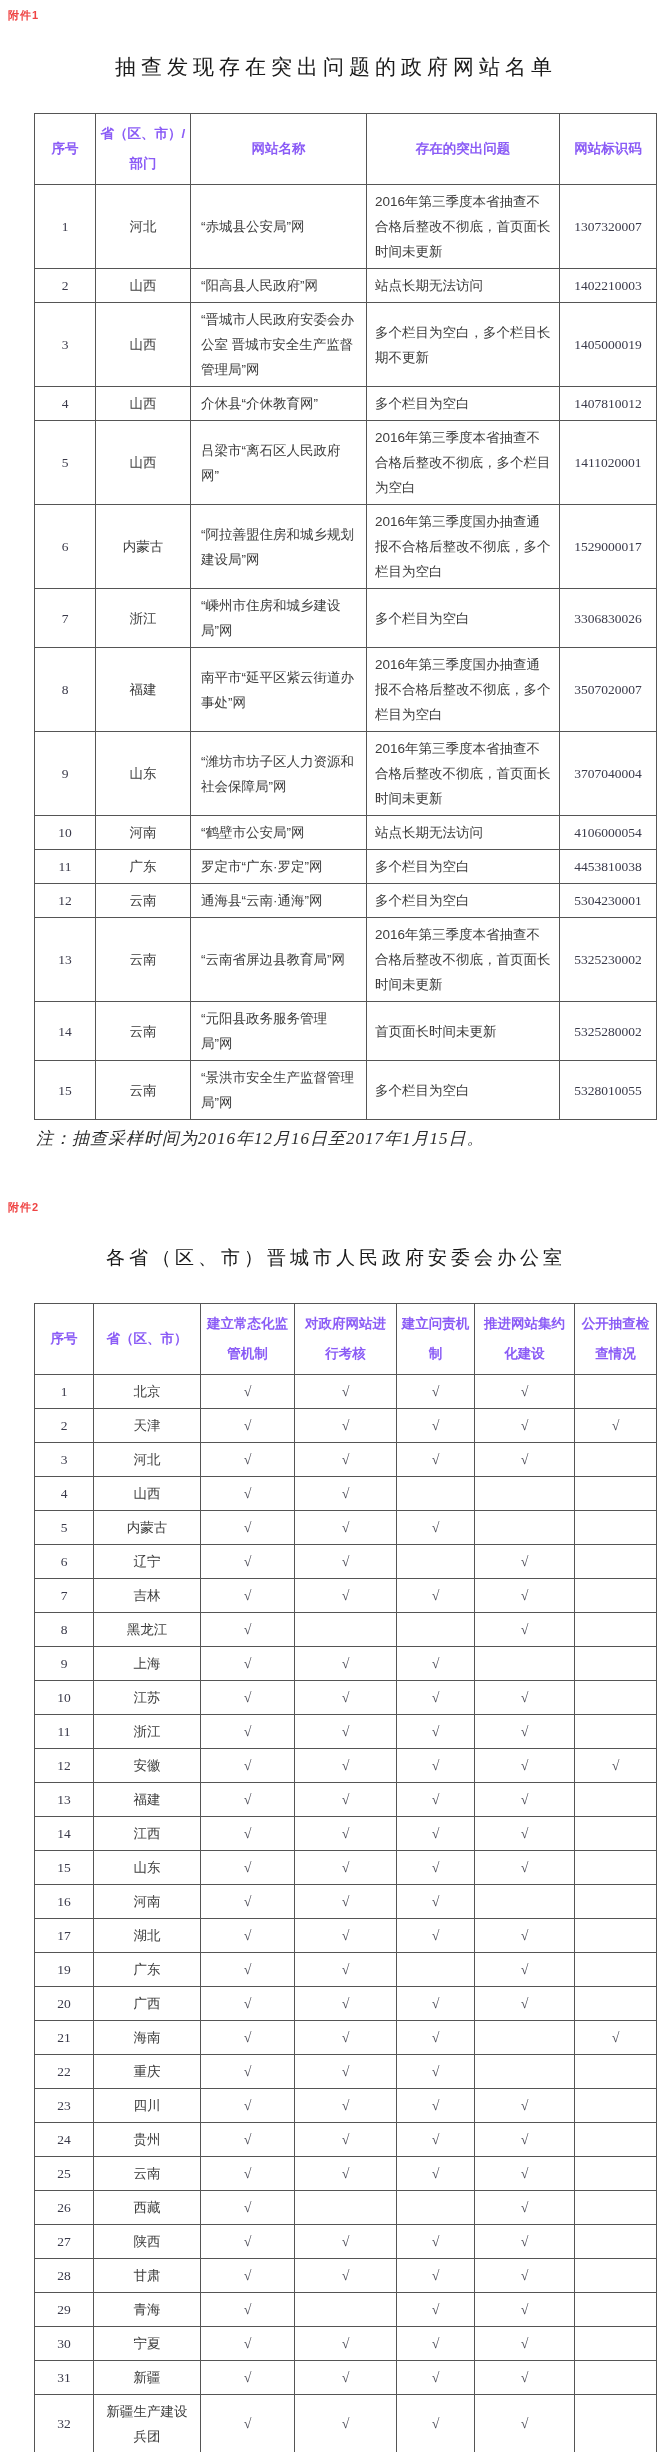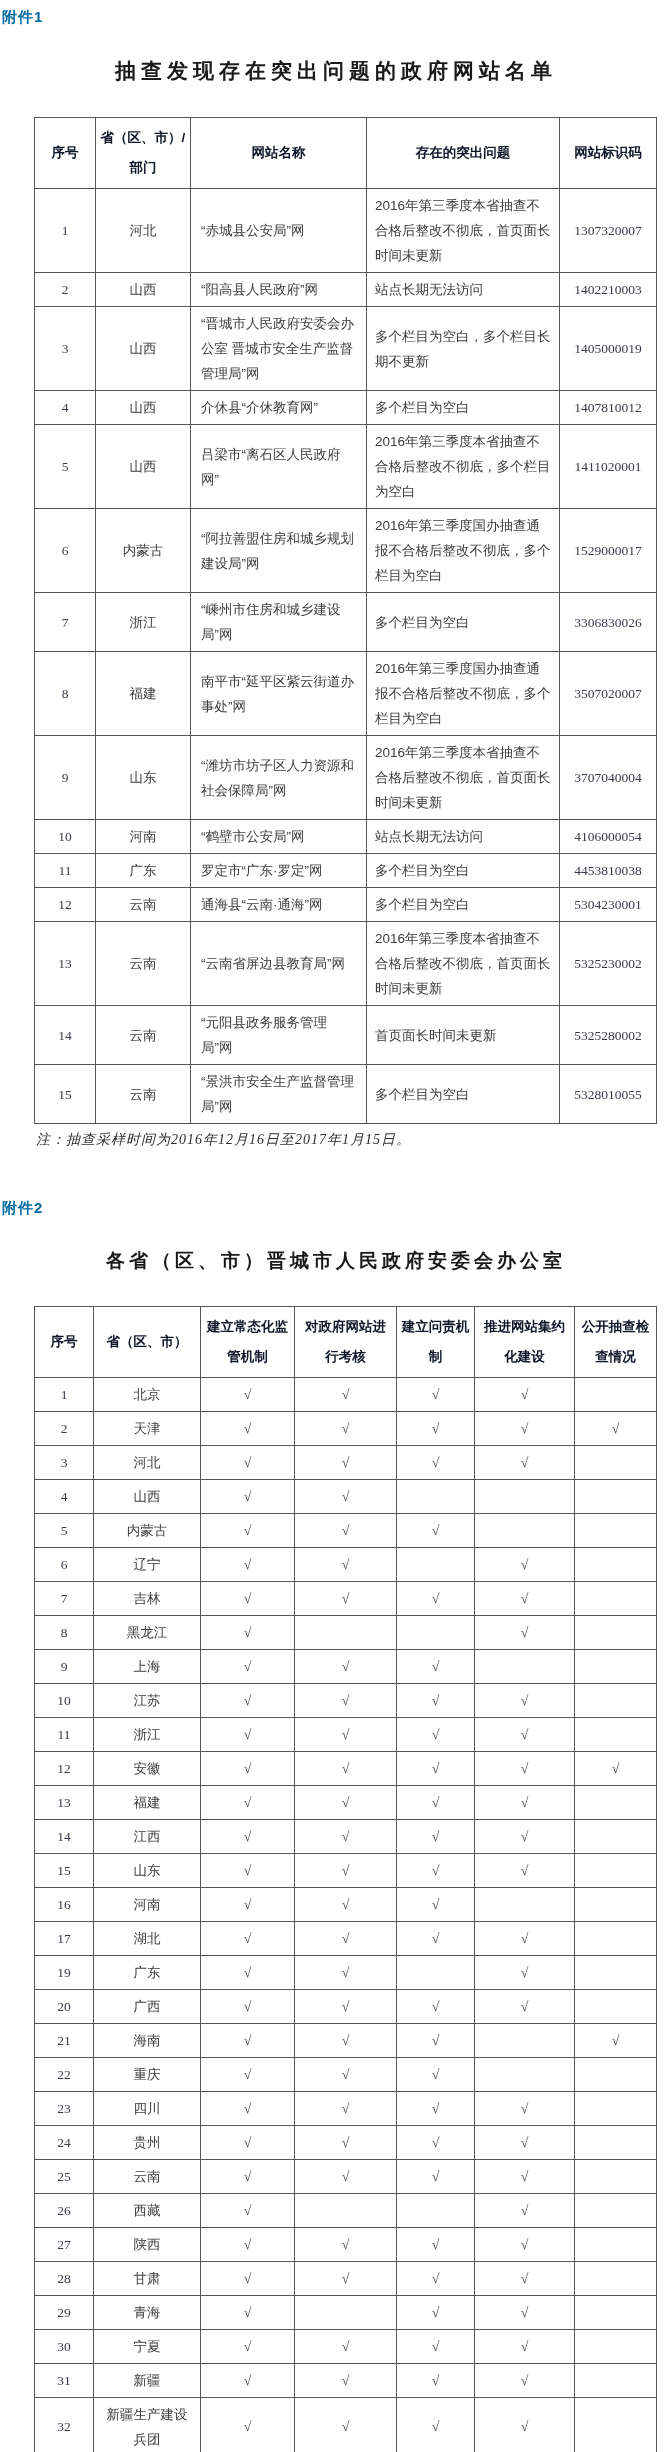--- a/index.html
+++ b/index.html
@@ -4,45 +4,45 @@
 <style>
   * { margin:0; padding:0; box-sizing:border-box; }
   html,body { background:#ffffff; }
   body {
     width:672px; height:2452px; overflow:hidden;
     font-family:"Liberation Sans", sans-serif;
     color:#3c3c3c;
     padding-top:8px;
   }
   .att-label {
-    margin-left:2px;
-    font-size:15px; font-weight:bold; color:#0369a1;
+    margin-left:8px;
+    font-size:11px; font-weight:bold; color:#ef4444;
     letter-spacing:1px;
   }
   .doc-title {
     text-align:center;
-    font-size:21px; font-weight:bold; color:#1a1a1a;
+    font-size:21px; font-weight:normal; color:#1a1a1a;
     letter-spacing:5px;
     margin-top:30px;
   }
   .doc-title.second { font-size:19px; letter-spacing:4px; }
   table {
     border-collapse:collapse;
     margin-left:34px;
     margin-top:32px;
     table-layout:fixed;
   }
   th, td {
     border:1px solid #555555;
     font-size:13.5px;
     vertical-align:middle;
     word-break:break-all;
   }
   th {
-    font-weight:bold; color:#0f172a;
+    font-weight:bold; color:#8b5cf6;
     line-height:30px; padding:5px 4px;
     text-align:center;
   }
   td { line-height:25px; padding:4px 8px; }
   
   .t1-c0{width:61px;} .t1-c1{width:95px;} .t1-c2{width:176px;}
   .t1-c3{width:193px;} .t1-c4{width:97px;}
   
   .t2-c0{width:59px;} .t2-c1{width:107px;} .t2-c2{width:94px;}
   .t2-c3{width:102px;} .t2-c4{width:78px;} .t2-c5{width:100px;}
@@ -57,21 +57,21 @@
   .t2 td { line-height:22px; padding:4px 6px; text-align:center; }
   .t2 td.region { line-height:25px; }
   .check {
     font-family:"Liberation Serif", serif;
     font-size:14px; color:#4a4a55;
   }
   .note {
     margin-left:36px; margin-top:7px;
     font-family:"Liberation Serif", serif;
     font-style:italic;
-    font-size:14px; color:#2e2e2e;
+    font-size:17px; color:#2e2e2e;
     letter-spacing:1px;
   }
   .att2-gap { margin-top:50px; }
 </style>
 </head>
 <body>
 
 <div class="att-label">附件1</div>
 
 <div class="doc-title">抽查发现存在突出问题的政府网站名单</div>

